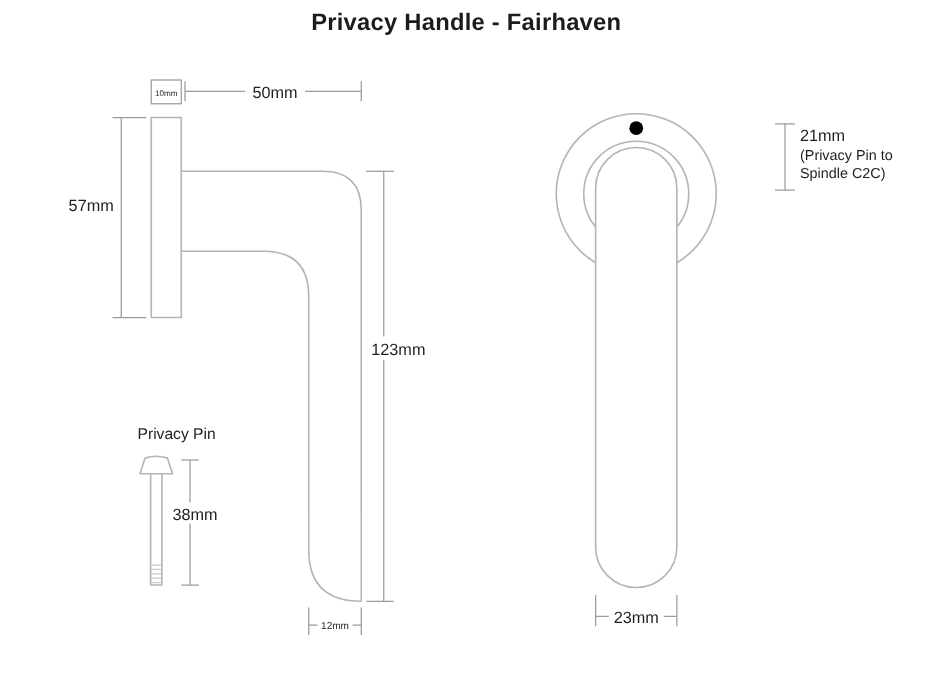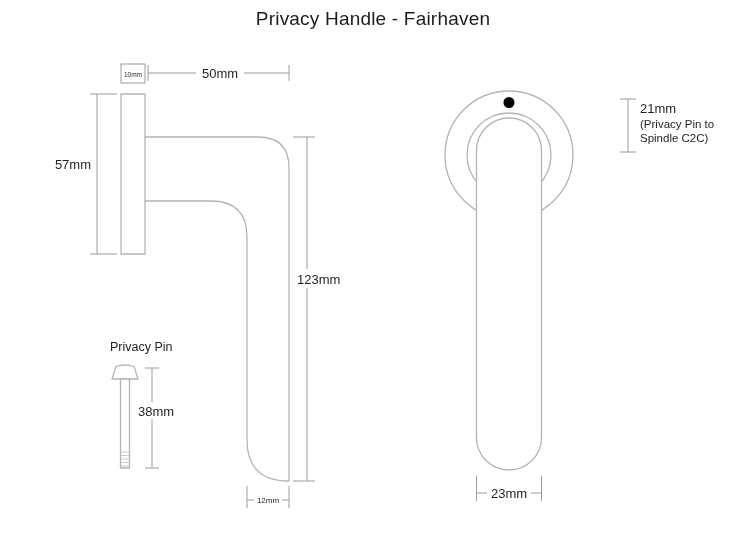--- a/index.html
+++ b/index.html
@@ -17,21 +17,21 @@
     overflow:hidden;
     background:#ffffff;
   }
   .page-title{
     position:absolute;
     top:8px;
     left:0;
     width:100%;
     text-align:center;
     font-size:19px;
-    font-weight:400;
+    font-weight:700;
     letter-spacing:0.2px;
     color:#1c1c1c;
   }
   svg{position:absolute;top:0;left:0;}
   svg text{
     font-family:"Liberation Sans", sans-serif;
     fill:#1f1f1f;
   }
   .outline{
     fill:none;

